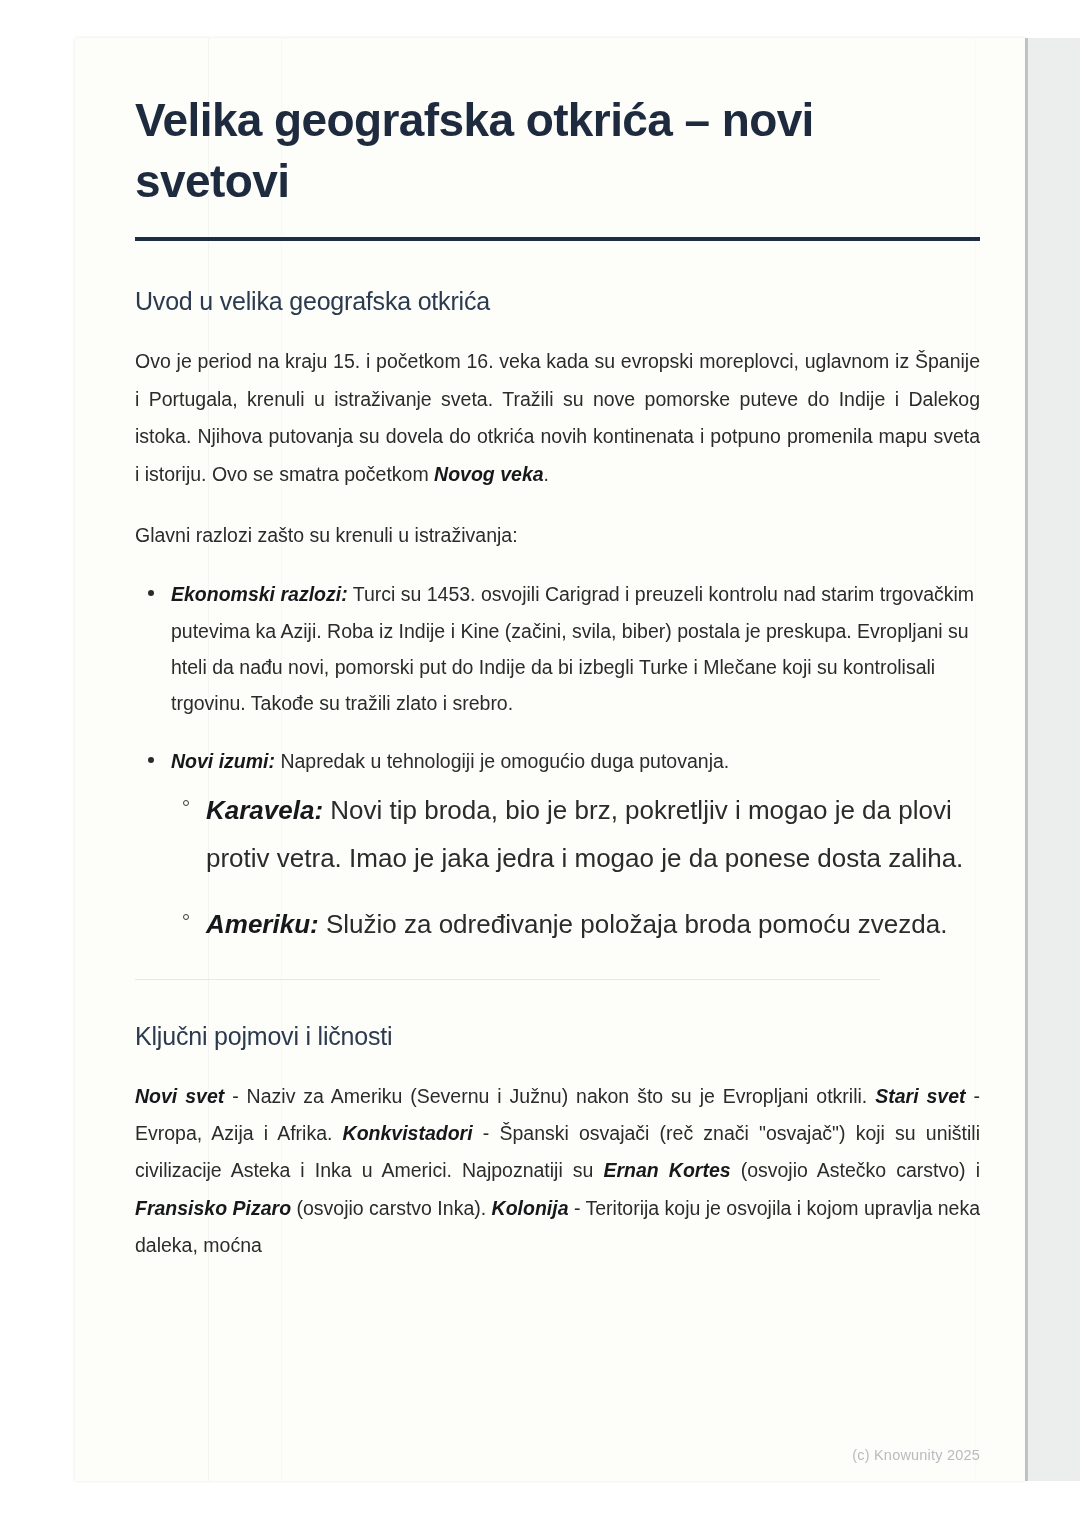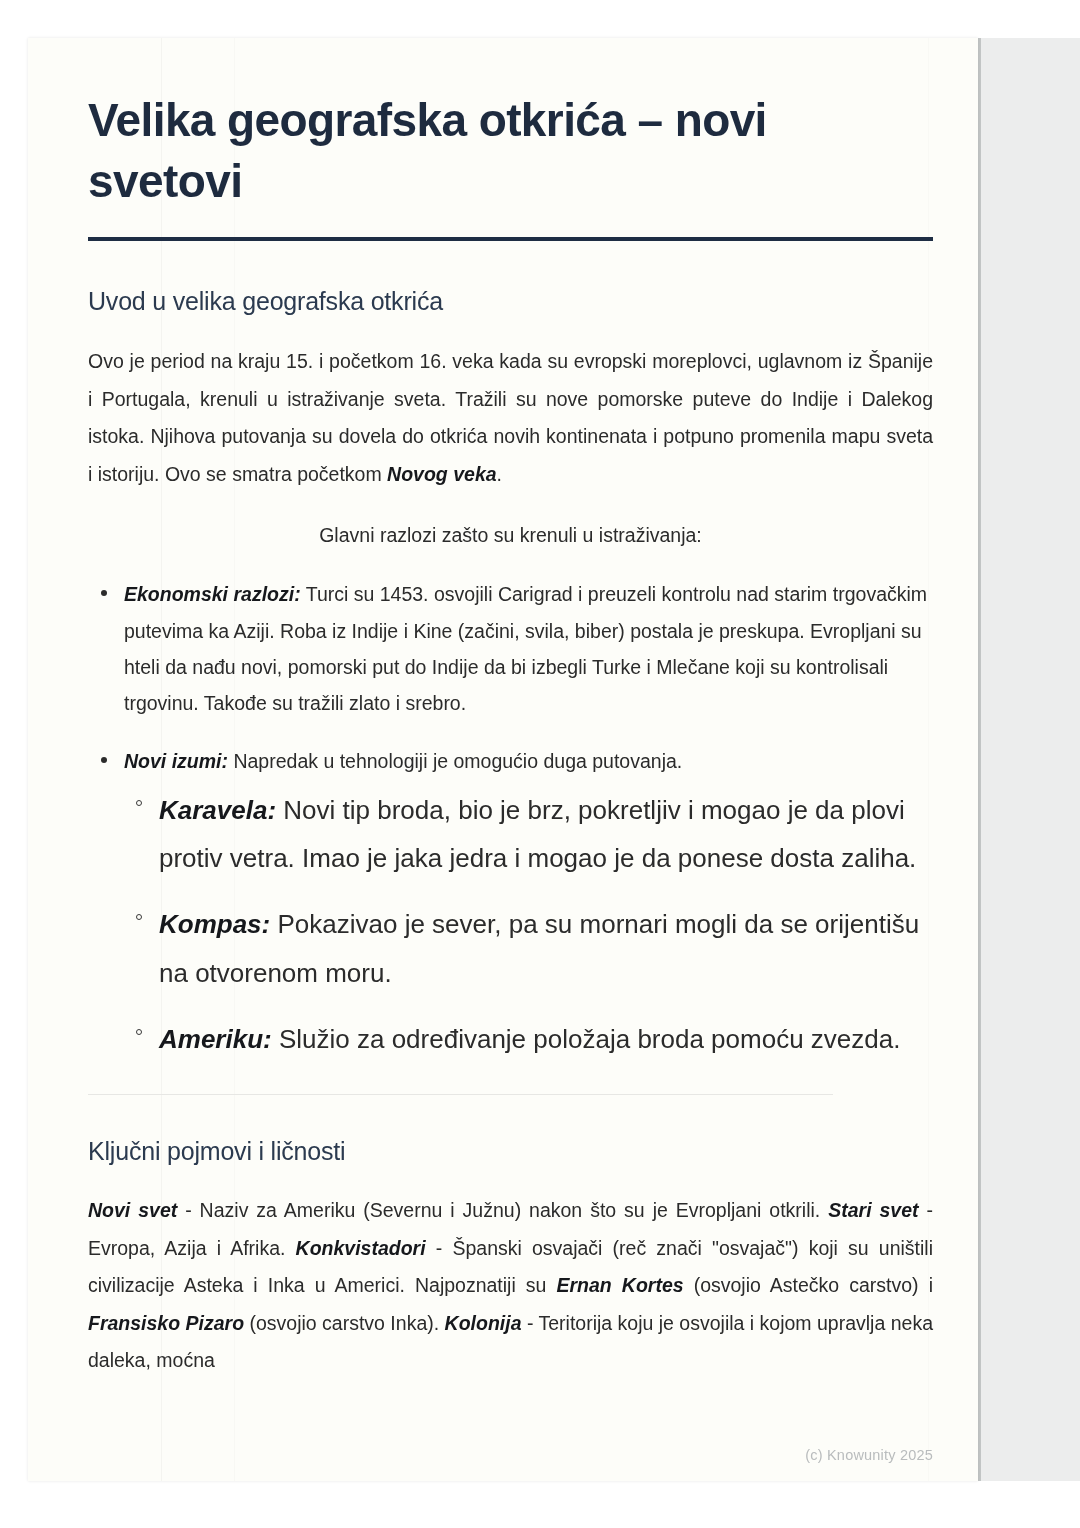--- a/index.html
+++ b/index.html
@@ -13,20 +13,21 @@
     overflow: hidden;
     font-family: "Liberation Sans", sans-serif;
   }
 
   
   .viewport {
     position: relative;
     width: 952px;
     height: 1528px;
     background: #ffffff;
+    margin-left: 47px;
   }
 
   
   .backdrop-strip {
     position: absolute;
     left: 978px;
     top: 38px;
     width: 102px;
     height: 1443px;
     background: #eceded;
@@ -98,21 +99,21 @@
   p.body {
     margin: 0;
     padding-top: 24px;
     font-size: 19.5px;
     line-height: 1.92;
     color: #2b2b2b;
     text-align: justify;
   }
 
   p.body.lead-in {
-    text-align: center;
+    text-align: left;
   }
 
   b, strong {
     font-weight: 700;
     color: #16181c;
     font-style: italic;
   }
 
   
   ul.level1 {
@@ -218,23 +219,20 @@
         </li>
 
         <li class="bullet">
           <b>Novi izumi:</b><span> Napredak u tehnologiji je omogućio duga putovanja.</span>
 
           <ul class="level2">
             <li class="subbullet">
               <b>Karavela:</b><span> Novi tip broda, bio je brz, pokretljiv i mogao je da plovi protiv vetra. Imao je jaka jedra i mogao je da ponese dosta zaliha.</span>
             </li>
             <li class="subbullet">
-              <b>Kompas:</b><span> Pokazivao je sever, pa su mornari mogli da se orijentišu na otvorenom moru.</span>
-            </li>
-            <li class="subbullet">
               <b>Ameriku:</b><span> Služio za određivanje položaja broda pomoću zvezda.</span>
             </li>
           </ul>
         </li>
 
 
       </ul>
 
       <div class="section-divider"></div>
 

